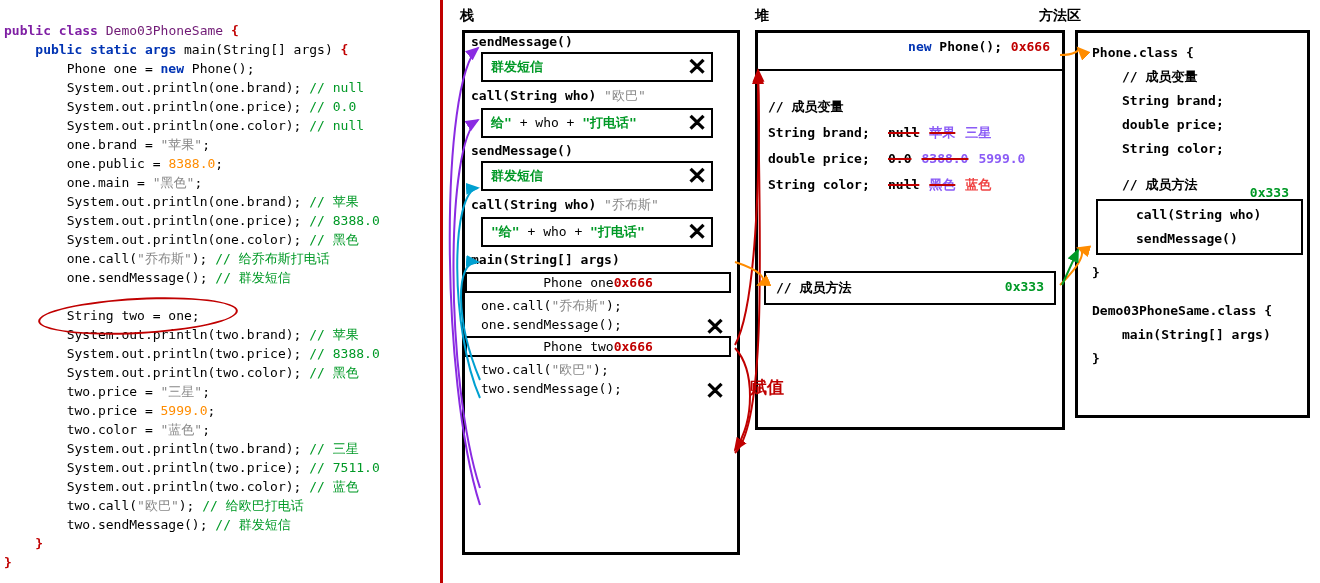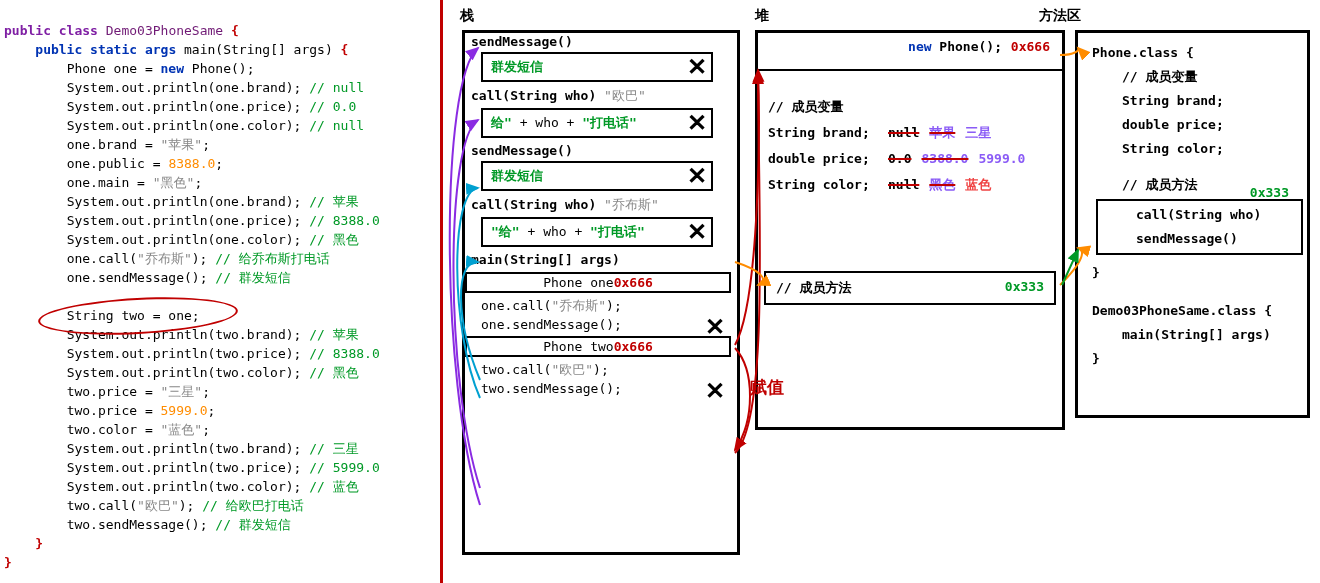--- a/index.html
+++ b/index.html
@@ -236,21 +236,21 @@
         <span>one.sendMessage(); </span><span class="cmt">// 群发短信</span>
 
         <span>String two = one;</span>
         <span>System.out.println(two.brand); </span><span class="cmt">// 苹果</span>
         <span>System.out.println(two.price); </span><span class="cmt">// 8388.0</span>
         <span>System.out.println(two.color); </span><span class="cmt">// 黑色</span>
         <span>two.price = </span><span class="str">"三星"</span><span>;</span>
         <span>two.price = </span><span class="num">5999.0</span><span>;</span>
         <span>two.color = </span><span class="str">"蓝色"</span><span>;</span>
         <span>System.out.println(two.brand); </span><span class="cmt">// 三星</span>
-        <span>System.out.println(two.price); </span><span class="cmt">// 5999.0</span>
+        <span>System.out.println(two.price); </span><span class="cmt">// 7511.0</span>
         <span>System.out.println(two.color); </span><span class="cmt">// 蓝色</span>
         <span>two.call(</span><span class="str">"欧巴"</span><span>); </span><span class="cmt">// 给欧巴打电话</span>
         <span>two.sendMessage(); </span><span class="cmt">// 群发短信</span>
     <span class="red-br">}</span>
 <span class="red-br">}</span>
 </div>
 
 <div class="ellipse"></div>
 <div class="vsep"></div>
 

